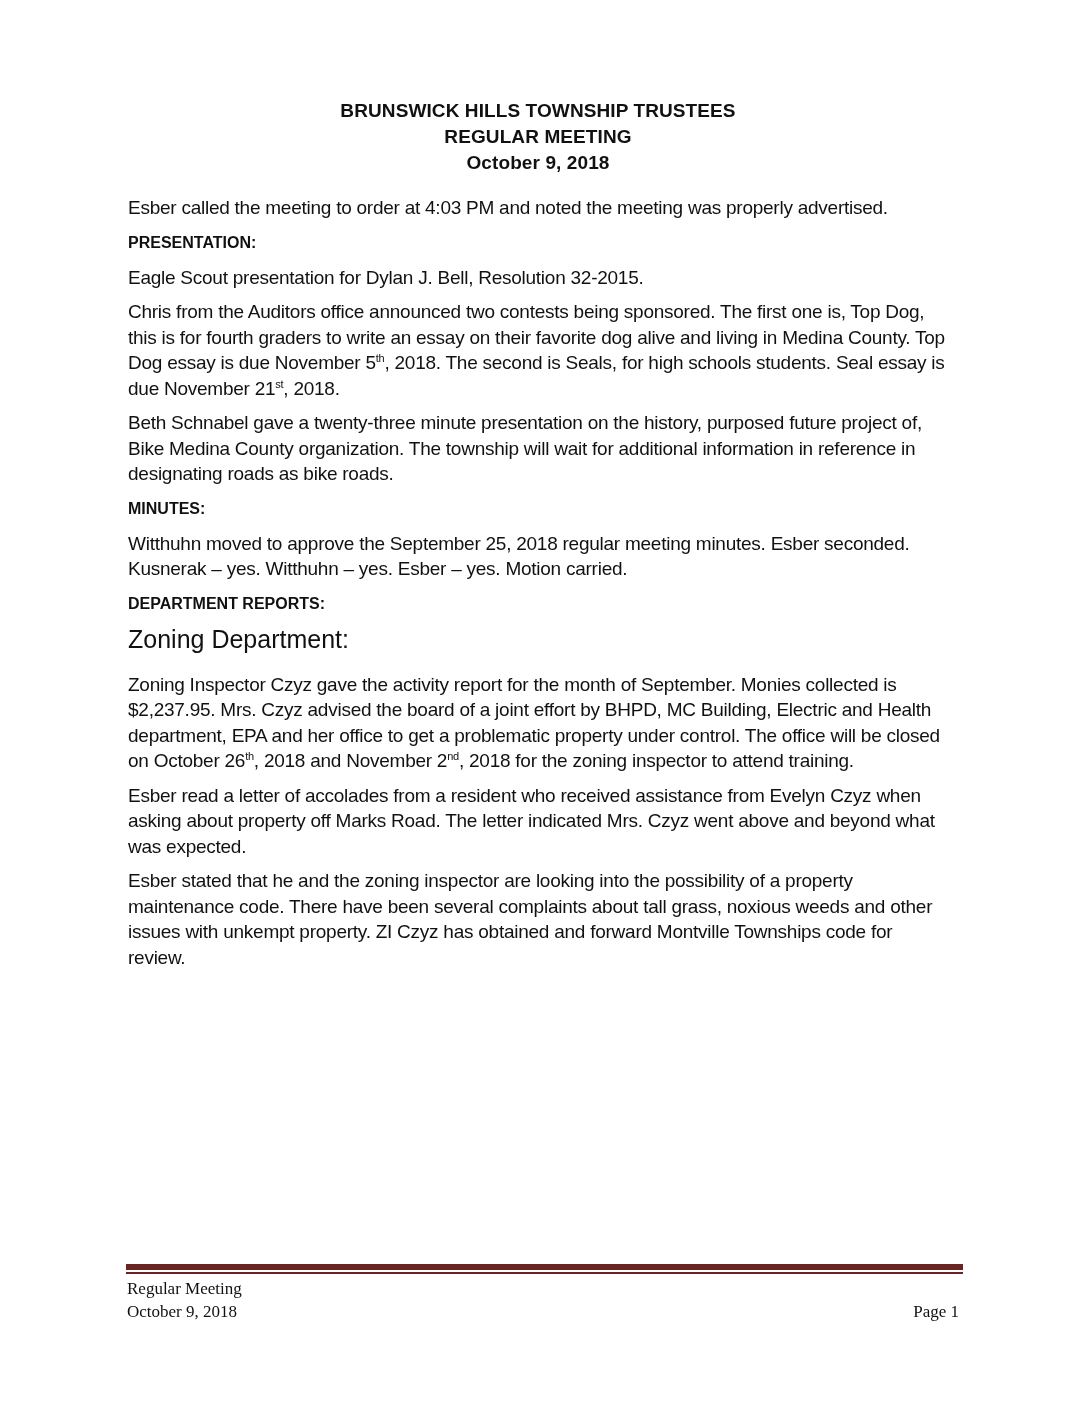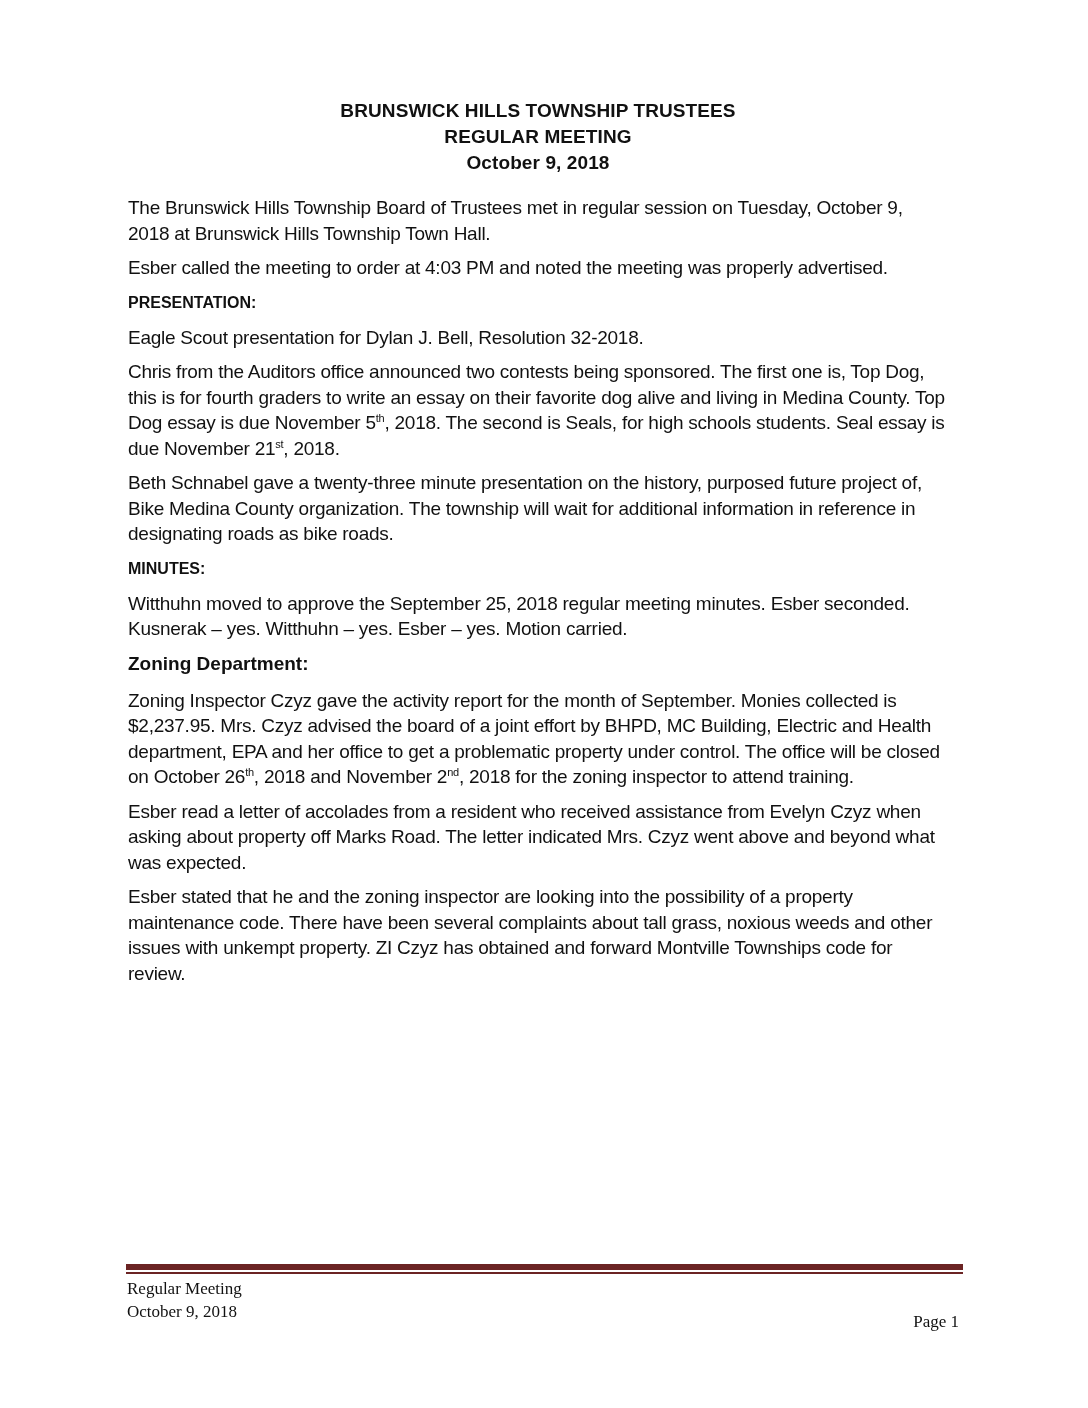--- a/index.html
+++ b/index.html
@@ -46,24 +46,24 @@
       line-height: 25.5px;
       letter-spacing: -0.25px;
     }
     h2.section {
       margin: 0 0 9px 0;
       font-size: 16px;
       line-height: 26px;
       font-weight: bold;
     }
     h3.subsection {
-      margin: 0 0 11px 0;
-      font-size: 19px;
+      margin: 0 0 20px 0;
+      font-size: 25px;
       line-height: 26px;
-      font-weight: bold;
+      font-weight: normal;
     }
     sup {
       font-size: 11px;
       line-height: 0;
       vertical-align: super;
     }
     .footer-rule {
       position: absolute;
       left: 126px;
       top: 1264px;
@@ -92,46 +92,46 @@
       font-family: "Liberation Serif", serif;
       font-size: 17px;
       line-height: 23px;
       color: #111111;
     }
     .footer-left {
       float: left;
     }
     .footer-right {
       float: right;
-      margin-top: 33px;
+      margin-top: 23px;
     }
   </style>
 </head>
 <body>
 
 <div class="page">
   <div class="content">
 
     <div class="title-block">
       <span class="title-line">BRUNSWICK HILLS TOWNSHIP TRUSTEES</span>
       <span class="title-line">REGULAR MEETING</span>
       <span class="title-line">October 9, 2018</span>
     </div>
 
-    <p class="para">The Brunswick Hills Township Board of Trustees met in regular session on Tuesday, October 9, 2018 at Brunswick Hills Township Town Hall.</p>
     <p class="para">Esber called the meeting to order at 4:03 PM and noted the meeting was properly advertised.</p>
 
     <h2 class="section">PRESENTATION:</h2>
-    <p class="para">Eagle Scout presentation for Dylan J. Bell, Resolution 32-2018.</p>
+    <p class="para">Eagle Scout presentation for Dylan J. Bell, Resolution 32-2015.</p>
     <p class="para"><span>Chris from the Auditors office announced two contests being sponsored. The first one is, Top Dog, this is for fourth graders to write an essay on their favorite dog alive and living in Medina County. Top Dog essay is due November 5</span><sup>th</sup><span>, 2018.  The second is Seals, for high schools students. Seal essay is due November 21</span><sup>st</sup><span>, 2018.</span></p>
     <p class="para">Beth Schnabel gave a twenty-three minute presentation on the history, purposed future project of, Bike Medina County organization. The township will wait for additional information in reference in designating roads as bike roads.</p>
 
     <h2 class="section">MINUTES:</h2>
     <p class="para">Witthuhn moved to approve the September 25, 2018 regular meeting minutes. Esber seconded. Kusnerak – yes. Witthuhn – yes. Esber – yes. Motion carried.</p>
 
+    <h2 class="section">DEPARTMENT REPORTS:</h2>
     <h3 class="subsection">Zoning Department:</h3>
     <p class="para"><span>Zoning Inspector Czyz gave the activity report for the month of September. Monies collected is $2,237.95. Mrs. Czyz advised the board of a joint effort by BHPD, MC Building, Electric and Health department, EPA and her office to get a problematic property under control. The office will be closed on October 26</span><sup>th</sup><span>, 2018 and November 2</span><sup>nd</sup><span>, 2018 for the zoning inspector to attend training.</span></p>
     <p class="para">Esber read a letter of accolades from a resident who received assistance from Evelyn Czyz when asking about property off Marks Road. The letter indicated Mrs. Czyz went above and beyond what was expected.</p>
     <p class="para">Esber stated that he and the zoning inspector are looking into the possibility of a property maintenance code. There have been several complaints about tall grass, noxious weeds and other issues with unkempt property. ZI Czyz has obtained and forward Montville Townships code for review.</p>
   </div>
 
   <div class="footer-rule">
     <div class="thick"></div>
     <div class="thin"></div>
   </div>

